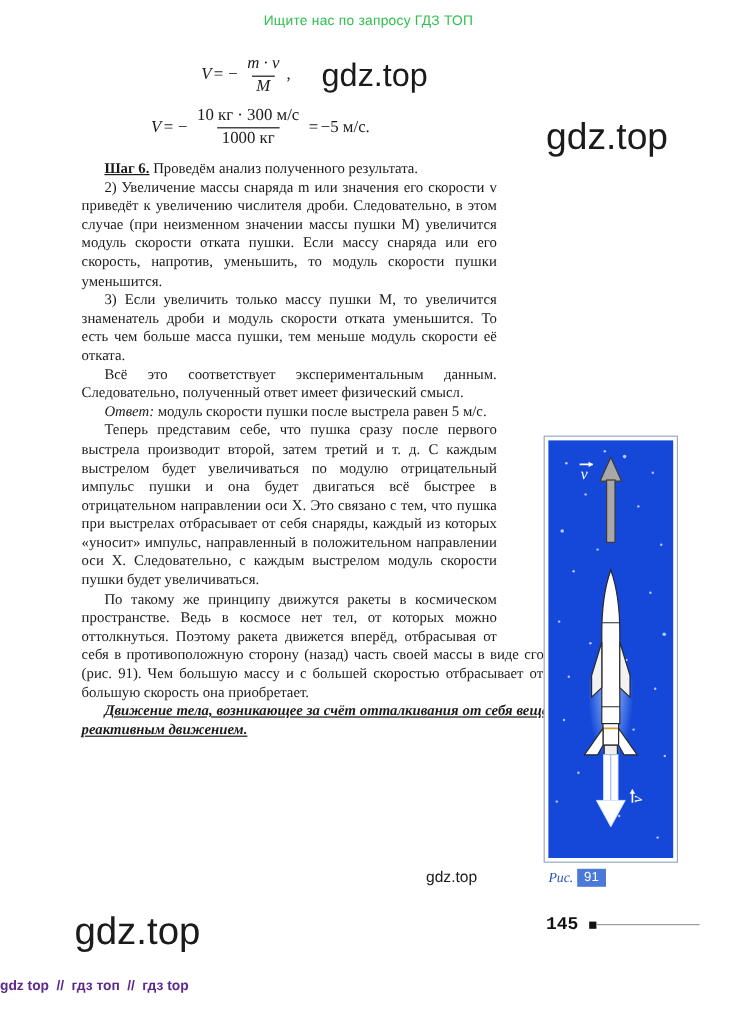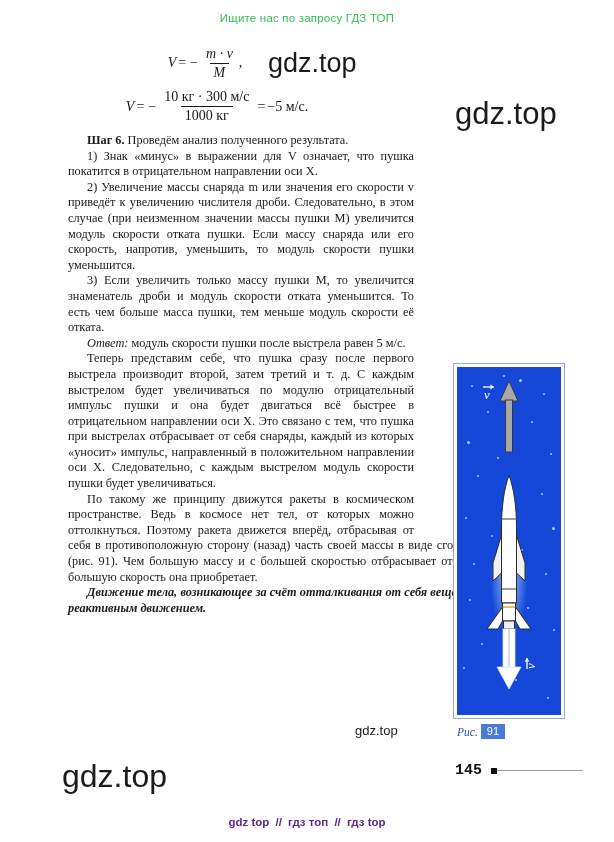--- a/index.html
+++ b/index.html
@@ -41,21 +41,21 @@
   .wm-1 { top: 48px;  left: 268px; font-size: 27px; }
   .wm-2 { top: 96px;  left: 455px; font-size: 31px; }
   .wm-3 { top: 723px; left: 355px; font-size: 13px; }
   .wm-4 { top: 758px; left: 62px;  font-size: 32px; }
 
   .promo-bottom {
     position: absolute;
     top: 816px;
     left: 0;
     width: 614px;
-    text-align: center;
+    text-align: left;
     font-family: "Liberation Sans", sans-serif;
     font-size: 11.5px;
     font-weight: 700;
     color: #5b2a8c;
   }
   .promo-bottom .sep { color: #5b2a8c; padding: 0 3px; }
 
   
   .formula-block {
     position: absolute;
@@ -90,21 +90,21 @@
     position: absolute;
     top: 133px;
     left: 68px;
     width: 478px;
     font-size: 12.3px;
     line-height: 15.6px;
     text-align: justify;
     text-justify: inter-word;
   }
   .body-text p { margin: 0; text-indent: 19px; }
-  .bold { font-weight: 700; }
+  .bold { font-weight: 700; text-decoration: underline; }
   .ital { font-style: italic; }
 
   
   .fig-float {
     float: right;
     width: 122px;
     height: 392px;
     shape-outside: inset(0);
     margin: 6px 0 0 10px;
   }
@@ -224,23 +224,23 @@
 </div>
 
 <div class="body-text">
 
   <div class="fig-float"></div>
 
   <p>
     <span class="bold">Шаг 6.</span><span> Проведём анализ полученного результата.</span>
   </p>
 
-  <p>1) Знак «минус» в выражении для V означает, что пушка покатится в отрицательном направлении оси X.</p>
   <p>2) Увеличение массы снаряда m или значения его скорости v приведёт к увеличению числителя дроби. Следовательно, в этом случае (при неизменном значении массы пушки M) увеличится модуль скорости отката пушки. Если массу снаряда или его скорость, напротив, уменьшить, то модуль скорости пушки уменьшится.</p>
   <p>3) Если увеличить только массу пушки M, то увеличится знаменатель дроби и модуль скорости отката уменьшится. То есть чем больше масса пушки, тем меньше модуль скорости её отката.</p>
+  <p>Всё это соответствует экспериментальным данным. Следовательно, полученный ответ имеет физический смысл.</p>
 
   <p>
     <span class="ital">Ответ:</span><span> модуль скорости пушки после выстрела равен 5 м/с.</span>
   </p>
 
   <p>Теперь представим себе, что пушка сразу после первого выстрела производит второй, затем третий и т. д. С каждым выстрелом будет увеличиваться по модулю отрицательный импульс пушки и она будет двигаться всё быстрее в отрицательном направлении оси X. Это связано с тем, что пушка при выстрелах отбрасывает от себя снаряды, каждый из которых «уносит» импульс, направленный в положительном направлении оси X. Следовательно, с каждым выстрелом модуль скорости пушки будет увеличиваться.</p>
   <p>По такому же принципу движутся ракеты в космическом пространстве. Ведь в космосе нет тел, от которых можно оттолкнуться. Поэтому ракета движется вперёд, отбрасывая от себя в противоположную сторону (назад) часть своей массы в виде сгорающего топлива (рис. 91). Чем большую массу и с большей скоростью отбрасывает от себя ракета, тем большую скорость она приобретает.</p>
 
   <p class="ital bold">Движение тела, возникающее за счёт отталкивания от себя вещества, называют реактивным движением.</p>
 </div>

